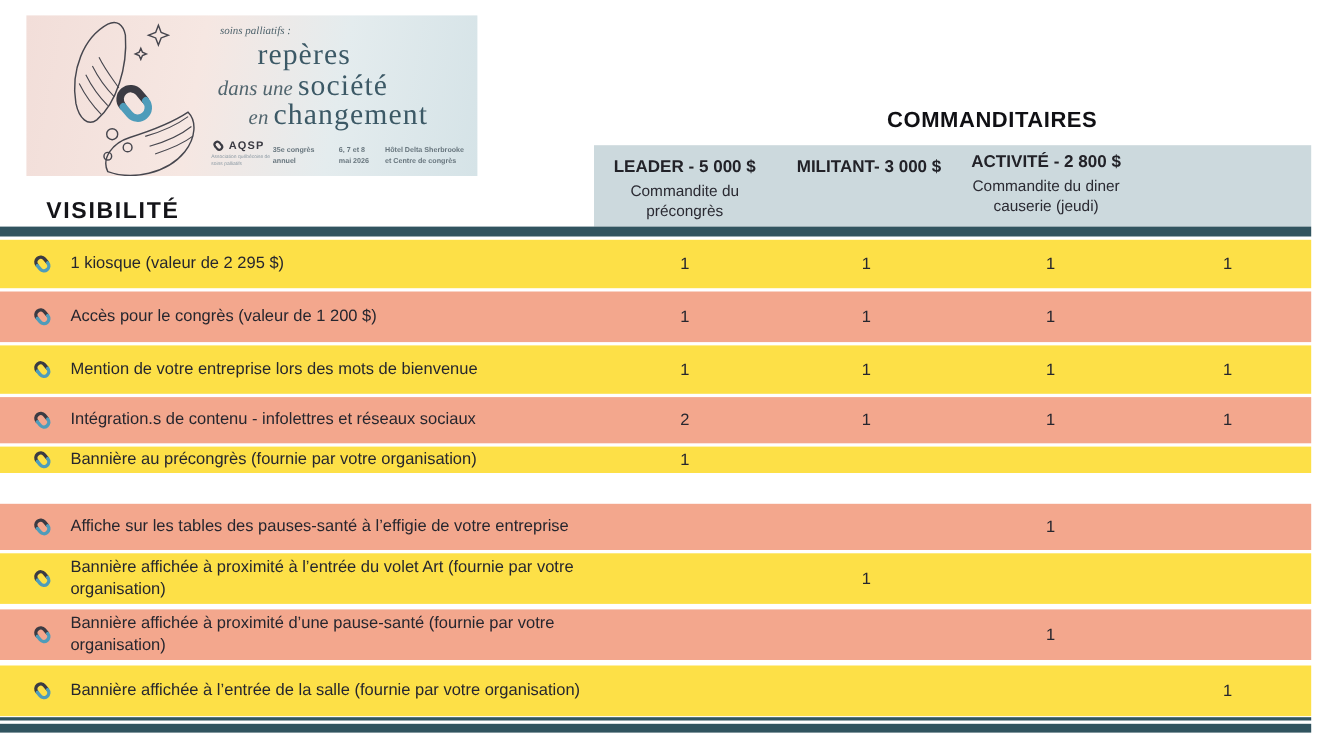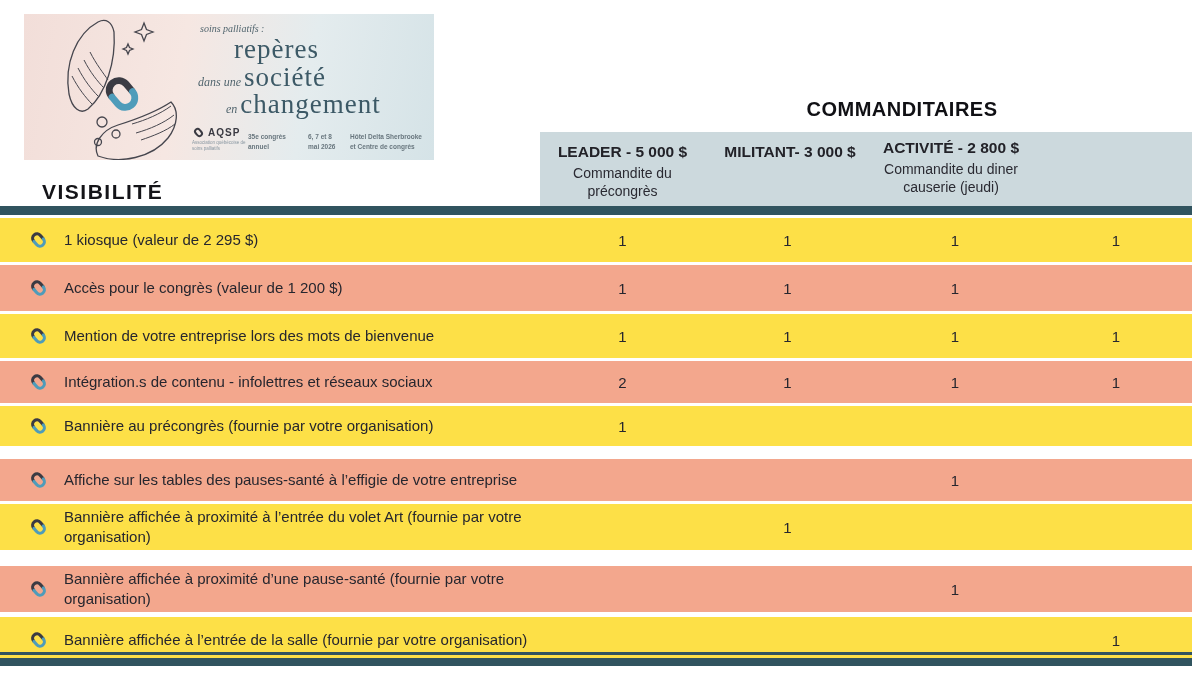--- a/index.html
+++ b/index.html
@@ -9,21 +9,21 @@
   
   .banner{position:absolute;left:24px;top:14px;width:410px;height:146px;overflow:hidden;
           background:linear-gradient(100deg,#f2ded9 0%,#f6e7e2 38%,#e4ecee 68%,#d5e3e7 100%);}
   .banner-illu{position:absolute;left:0;top:0;}
   .banner-text{position:absolute;left:168px;top:8px;width:240px;line-height:1.02;}
   .b-tag{font-family:"Liberation Serif",serif;font-style:italic;font-size:10px;color:#51656e;margin:2px 0 2px 8px;}
   .b-serif{font-family:"Liberation Serif",serif;font-size:27px;color:#3c5966;letter-spacing:1px;}
   .b-line2{margin-left:42px;}
   .b-line3{margin-left:6px;}
   .b-line4{margin-left:34px;}
-  .b-small{font-family:"Liberation Serif",serif;font-style:italic;font-size:12px;color:#51656e;letter-spacing:0;}
+  .b-small{font-family:"Liberation Serif",serif;font-style:italic;font-size:19px;color:#51656e;letter-spacing:0;}
   .b-org{position:absolute;left:168px;top:112px;width:62px;}
   .b-org-top{display:flex;align-items:center;gap:3px;}
   .b-org-name{font-size:10px;font-weight:bold;color:#3a3a42;letter-spacing:1px;}
   .b-org-sub{font-size:4.5px;color:#8a98a2;line-height:1.4;margin-top:1px;}
   .b-meta{position:absolute;top:118px;font-size:6.5px;font-weight:bold;color:#68767e;line-height:1.5;}
   .b-meta1{left:224px;} .b-meta2{left:284px;} .b-meta3{left:326px;}
 
   
   .comm-title{position:absolute;left:540px;top:98px;width:652px;text-align:center;
               font-size:20px;font-weight:bold;letter-spacing:.5px;color:#101014;transform:translateX(36px);}
@@ -41,23 +41,23 @@
 
   
   #rows{position:absolute;left:0;top:218px;width:1192px;}
   .row{position:relative;width:1192px;}
   .row.blue{background:#fde047;}
   .row.salmon{background:#f3a78d;}
   #rows .row:nth-child(1){height:44px;margin-bottom:3px;}
   #rows .row:nth-child(2){height:46px;margin-bottom:3px;}
   #rows .row:nth-child(3){height:44px;margin-bottom:3px;}
   #rows .row:nth-child(4){height:42px;margin-bottom:3px;}
-  #rows .row:nth-child(5){height:40px;margin-bottom:13px;}
+  #rows .row:nth-child(5){height:24px;margin-bottom:28px;}
   #rows .row:nth-child(6){height:42px;margin-bottom:3px;}
-  #rows .row:nth-child(7){height:46px;margin-bottom:16px;}
+  #rows .row:nth-child(7){height:46px;margin-bottom:5px;}
   #rows .row:nth-child(8){height:46px;margin-bottom:5px;}
   #rows .row:nth-child(9){height:46px;}
   .row-icon{position:absolute;left:27px;top:50%;transform:translateY(-50%);}
   .row-label{position:absolute;left:64px;top:50%;transform:translateY(-50%);
              font-size:15px;color:#26262e;max-width:470px;line-height:1.35;}
   .row-val{position:absolute;top:50%;transform:translateY(-50%);font-size:15px;
            color:#26262e;text-align:center;}
   .row-val.c0{left:540px;width:165px;}
   .row-val.c1{left:705px;width:165px;}
   .row-val.c2{left:870px;width:170px;}

